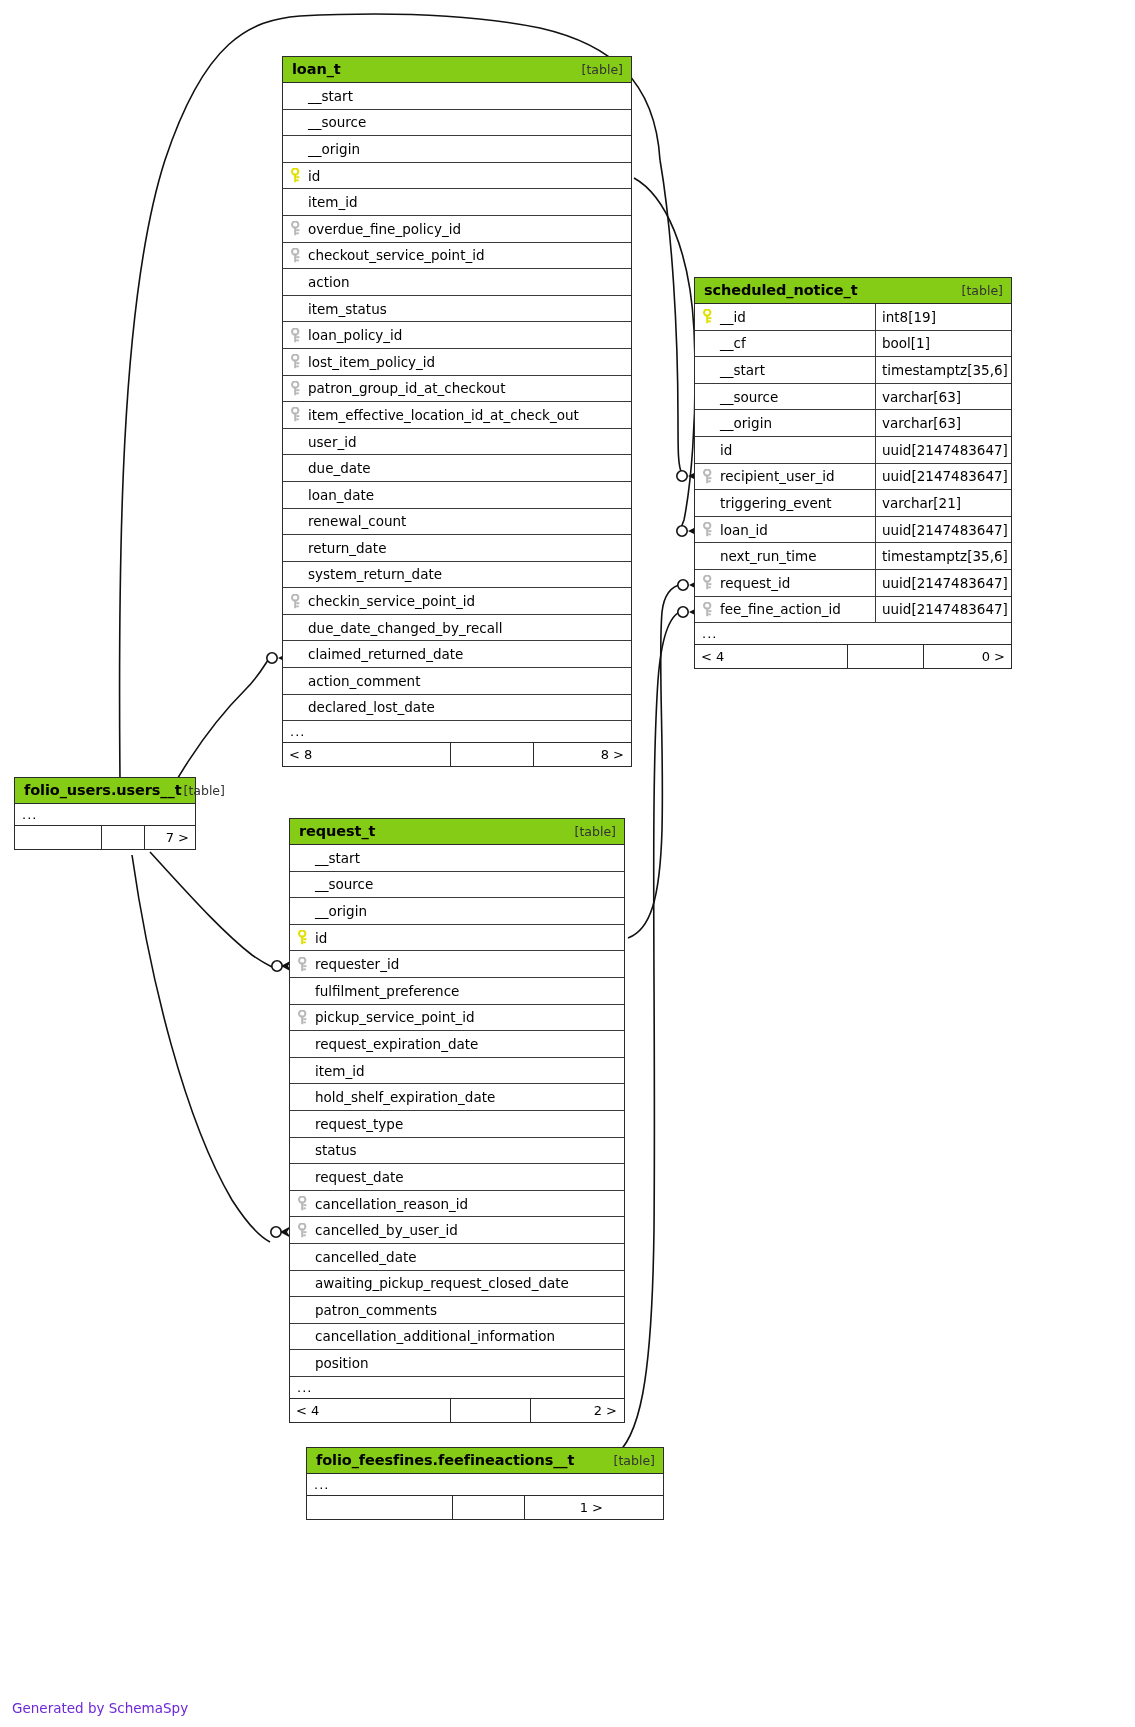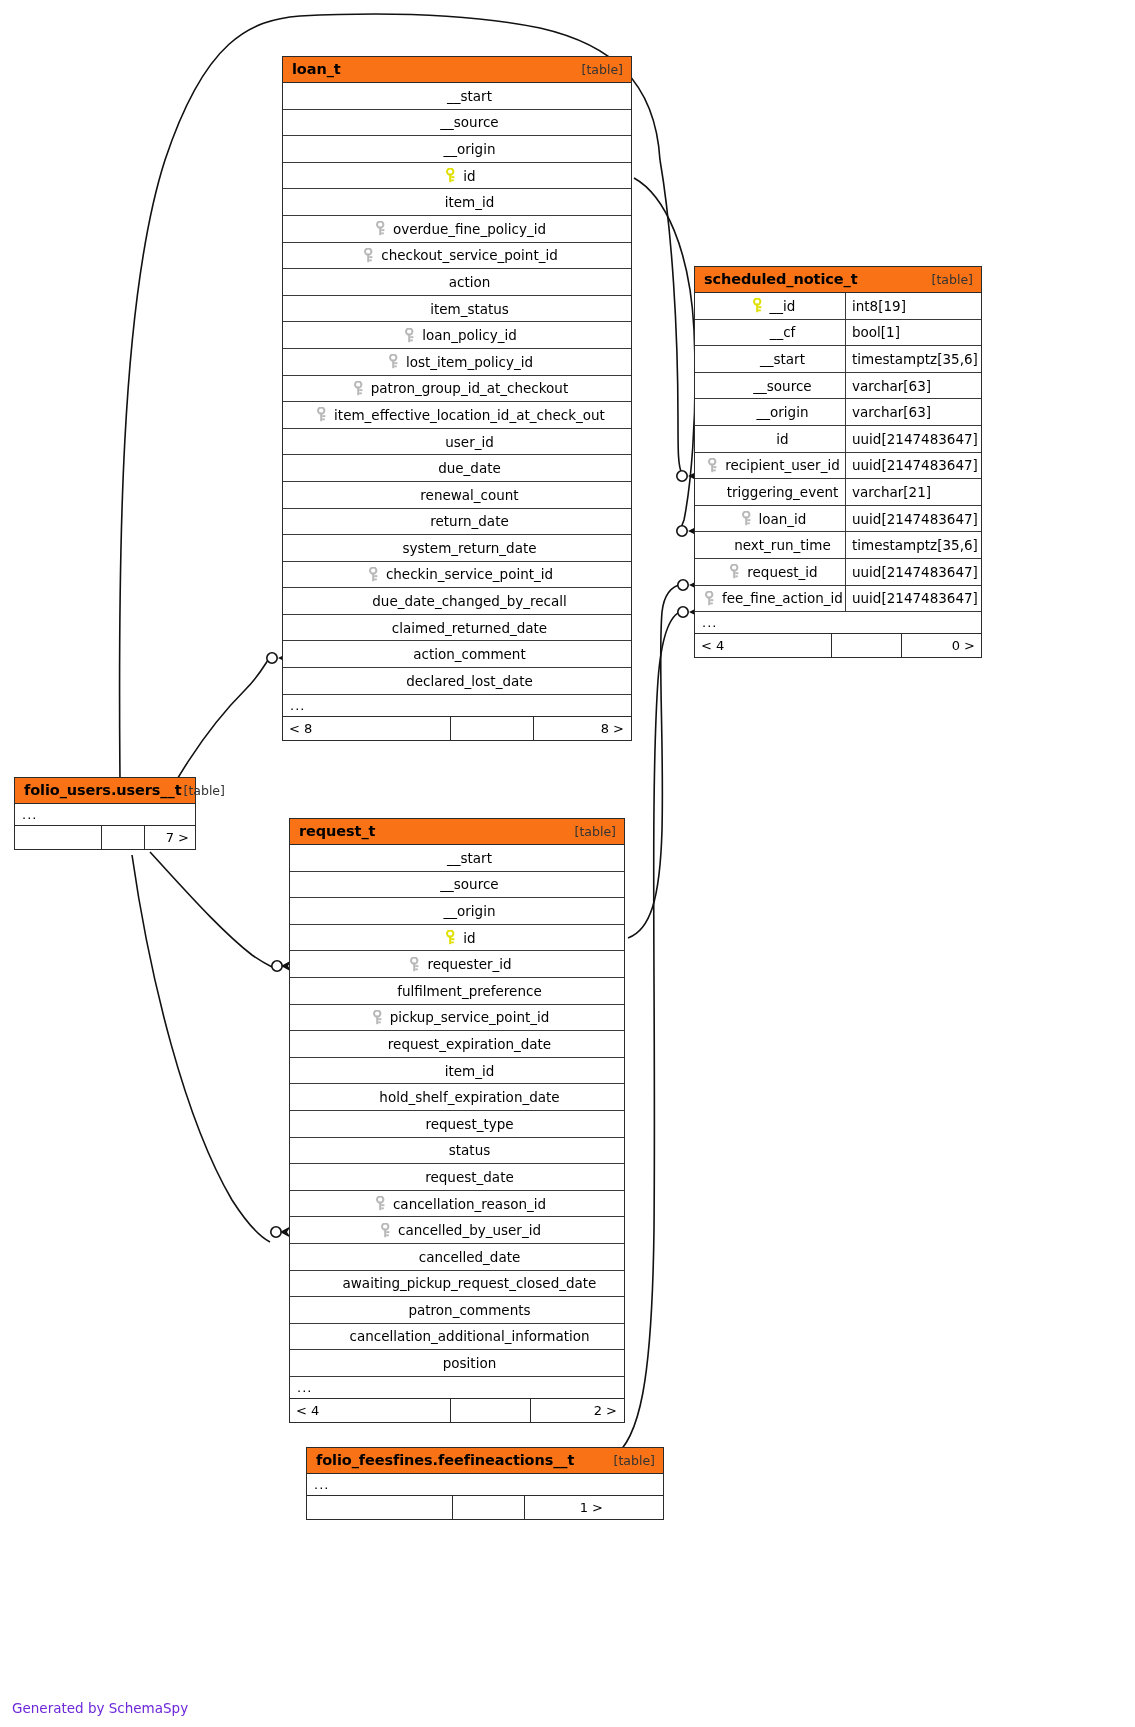--- a/index.html
+++ b/index.html
@@ -33,21 +33,21 @@
     position: absolute;
     z-index: 2;
     background: #ffffff;
     border: 1.5px solid #2b2b2b;
     box-sizing: border-box;
   }
   .tbl-header {
     display: flex;
     align-items: flex-end;
     justify-content: space-between;
-    background: #f97316;
+    background: #84cc16;
     border-bottom: 1.5px solid #2b2b2b;
     padding: 4px 8px 5px 9px;
     box-sizing: border-box;
   }
   .tbl-title {
     font-weight: bold;
     font-size: 14.5px;
     letter-spacing: -0.1px;
     white-space: nowrap;
   }
@@ -67,21 +67,20 @@
   }
   .col-row:last-child { border-bottom: none; }
   .col-name {
     display: flex;
     align-items: center;
     flex: 1 1 auto;
     padding-left: 8px;
     min-width: 0;
     white-space: nowrap;
     overflow: hidden;
-    justify-content: center;
   }
   .col-type {
     flex: 0 0 auto;
     border-left: 1.1px solid #3a3a3a;
     padding-left: 6px;
     height: 100%;
     display: flex;
     align-items: center;
     box-sizing: border-box;
     white-space: nowrap;
@@ -317,20 +316,26 @@
         </div>
         <div class="col-row">
           <span class="col-name">
             <span class="keyslot"></span>
             <span>due_date</span>
           </span>
         </div>
         <div class="col-row">
           <span class="col-name">
             <span class="keyslot"></span>
+            <span>loan_date</span>
+          </span>
+        </div>
+        <div class="col-row">
+          <span class="col-name">
+            <span class="keyslot"></span>
             <span>renewal_count</span>
           </span>
         </div>
         <div class="col-row">
           <span class="col-name">
             <span class="keyslot"></span>
             <span>return_date</span>
           </span>
         </div>
         <div class="col-row">
@@ -376,21 +381,21 @@
             <span>declared_lost_date</span>
           </span>
         </div>
         <div class="ellipsis-row">...</div>
         <div class="foot-row">
           <div class="foot-cell foot-left" style="width:167px">&lt; 8</div>
           <div class="foot-cell foot-div" style="width:83px"></div>
           <div class="foot-cell foot-div foot-right" style="width:97px">8 &gt;</div>
         </div>
       </div>
-      <div class="table-box" style="left:694px; top:266px; width:288px;">
+      <div class="table-box" style="left:694px; top:277px; width:318px;">
         <div class="tbl-header">
           <span class="tbl-title">scheduled_notice_t</span>
           <span class="tbl-kind">[table]</span>
         </div>
         <div class="col-row">
           <span class="col-name">
             <span class="keyslot">
               <svg class="key-svg" width="11" height="15" viewBox="0 0 11 15" xmlns="http://www.w3.org/2000/svg">
                 <circle cx="4.2" cy="3.6" r="3.2" fill="none" stroke="#e0e000" stroke-width="2"></circle>
                 <rect x="3.2" y="5.6" width="2" height="8.6" fill="#e0e000"></rect>

